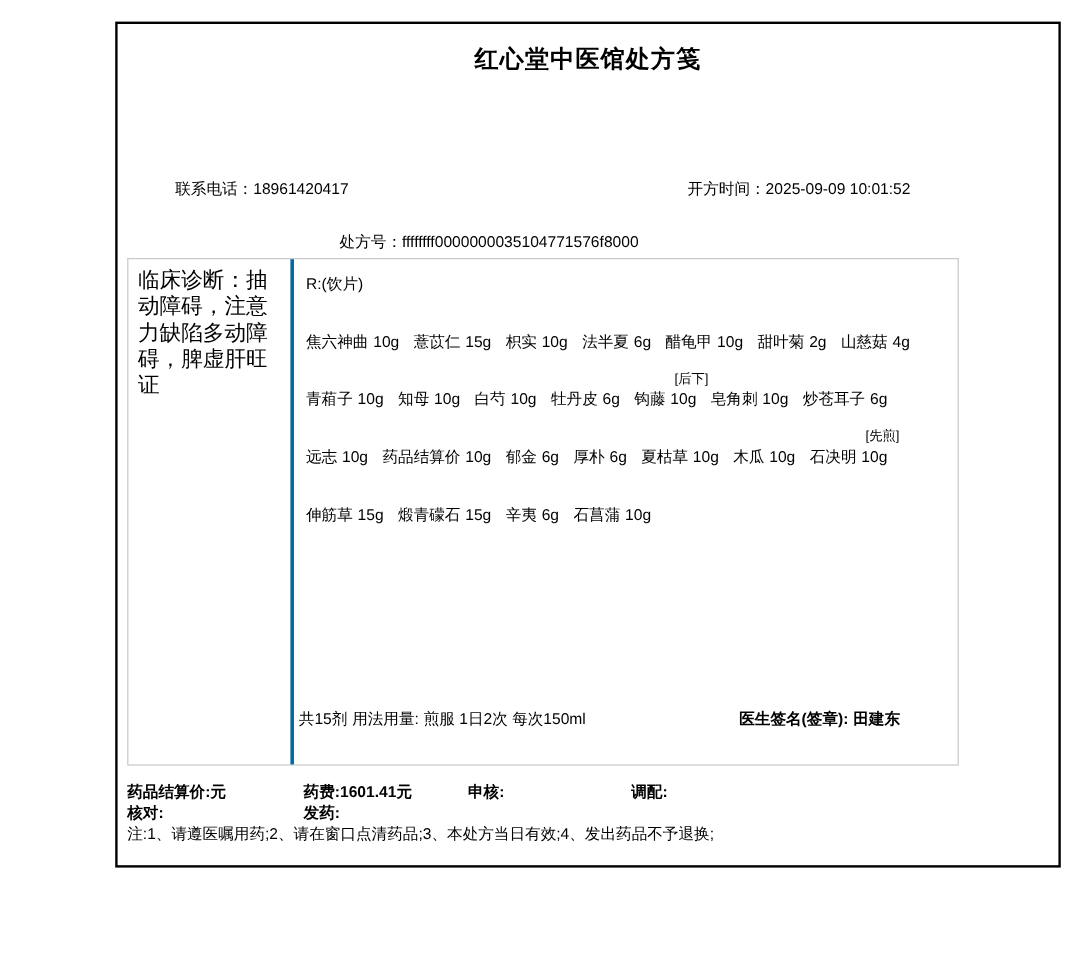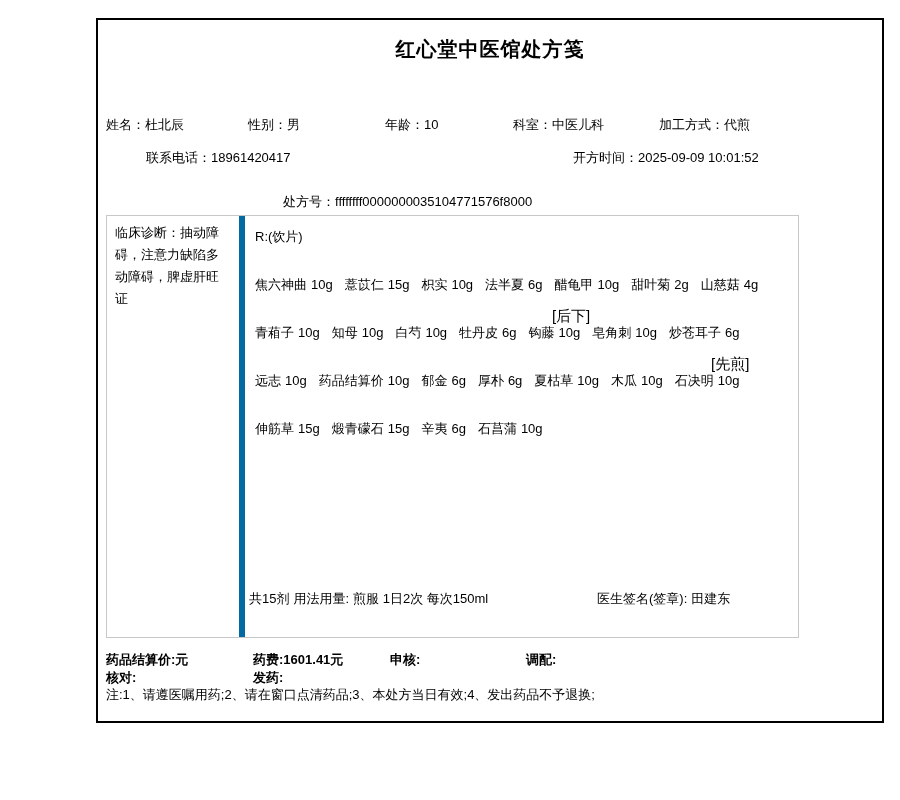--- a/index.html
+++ b/index.html
@@ -21,61 +21,54 @@
   .row2{top:129px;}
   .info-row .field{position:absolute;white-space:nowrap;}
   .p-name{left:0;} .p-gender{left:142px;} .p-age{left:279px;} .p-dept{left:407px;} .p-proc{left:553px;}
   .p-phone{left:0;margin-left:40px;} .p-rxno{left:177px;margin-top:44px;} .p-time{left:467px;}
 
   .rx-box{
     position:absolute;left:8px;top:195px;width:693px;height:423px;
     border:1px solid #c8c8c8;box-sizing:border-box;display:flex;background:#fff;
   }
   .diag-col{
-    width:138px;box-sizing:border-box;border-right:6px solid #0369a1;
-    padding:6px 8px;font-size:13px;line-height:22px;
+    width:138px;box-sizing:border-box;border-right:3px solid #0369a1;
+    padding:6px 8px;font-size:18px;line-height:22px;
   }
   .rx-main{flex:1;position:relative;padding:0 10px;box-sizing:border-box;}
   .rx-label{margin-top:12px;font-size:13px;}
   .herb-line{
     margin-top:30px;display:flex;flex-wrap:wrap;column-gap:12px;
     font-size:13px;line-height:18px;
   }
   .herb{position:relative;white-space:nowrap;}
   .herb-dose{margin-left:4px;}
   .herb-note{
-    position:absolute;top:-17px;right:-10px;font-size:15px;white-space:nowrap;text-align:right;
+    position:absolute;top:-17px;right:-10px;font-size:11px;white-space:nowrap;text-align:right;
   }
   .usage-block{position:absolute;left:4px;right:6px;bottom:30px;font-size:13px;line-height:16px;}
   .usage-line{position:relative;white-space:nowrap;}
   .usage-line .sep{display:inline-block;width:4px;}
-  .doctor{position:absolute;left:348px;top:0;white-space:nowrap;}
+  .doctor{position:absolute;left:367px;top:0;white-space:nowrap;font-weight:bold;}
   .advice-line{white-space:nowrap;}
 
   .footer{position:absolute;left:8px;right:8px;top:631px;font-size:13px;}
   .footer-row{position:relative;height:17.5px;}
   .footer .field{position:absolute;white-space:nowrap;font-weight:bold;}
   .f-settle{left:0;} .f-fee{left:147px;} .f-review{left:284px;} .f-prep{left:420px;}
   .f-check{left:0;} .f-dispense{left:147px;}
   .footer-note{white-space:nowrap;}
 </style>
 </head>
 <body>
 
 <div class="sheet">
 
   <h1 class="title">红心堂中医馆处方笺</h1>
 
-  <div class="info-row row1">
-    <span class="field p-name"><span>姓名：</span><span>杜北辰</span></span>
-    <span class="field p-gender"><span>性别：</span><span>男</span></span>
-    <span class="field p-age"><span>年龄：</span><span>10</span></span>
-    <span class="field p-dept"><span>科室：</span><span>中医儿科</span></span>
-    <span class="field p-proc"><span>加工方式：</span><span>代煎</span></span>
-  </div>
 
   <div class="info-row row2">
     <span class="field p-phone"><span>联系电话：</span><span>18961420417</span></span>
     <span class="field p-rxno"><span>处方号：</span><span>ffffffff0000000035104771576f8000</span></span>
     <span class="field p-time"><span>开方时间：</span><span>2025-09-09 10:01:52</span></span>
   </div>
 
   <div class="rx-box">
     <div class="diag-col">
       <span>临床诊断：</span><span>抽动障碍，注意力缺陷多动障碍，脾虚肝旺证</span>

